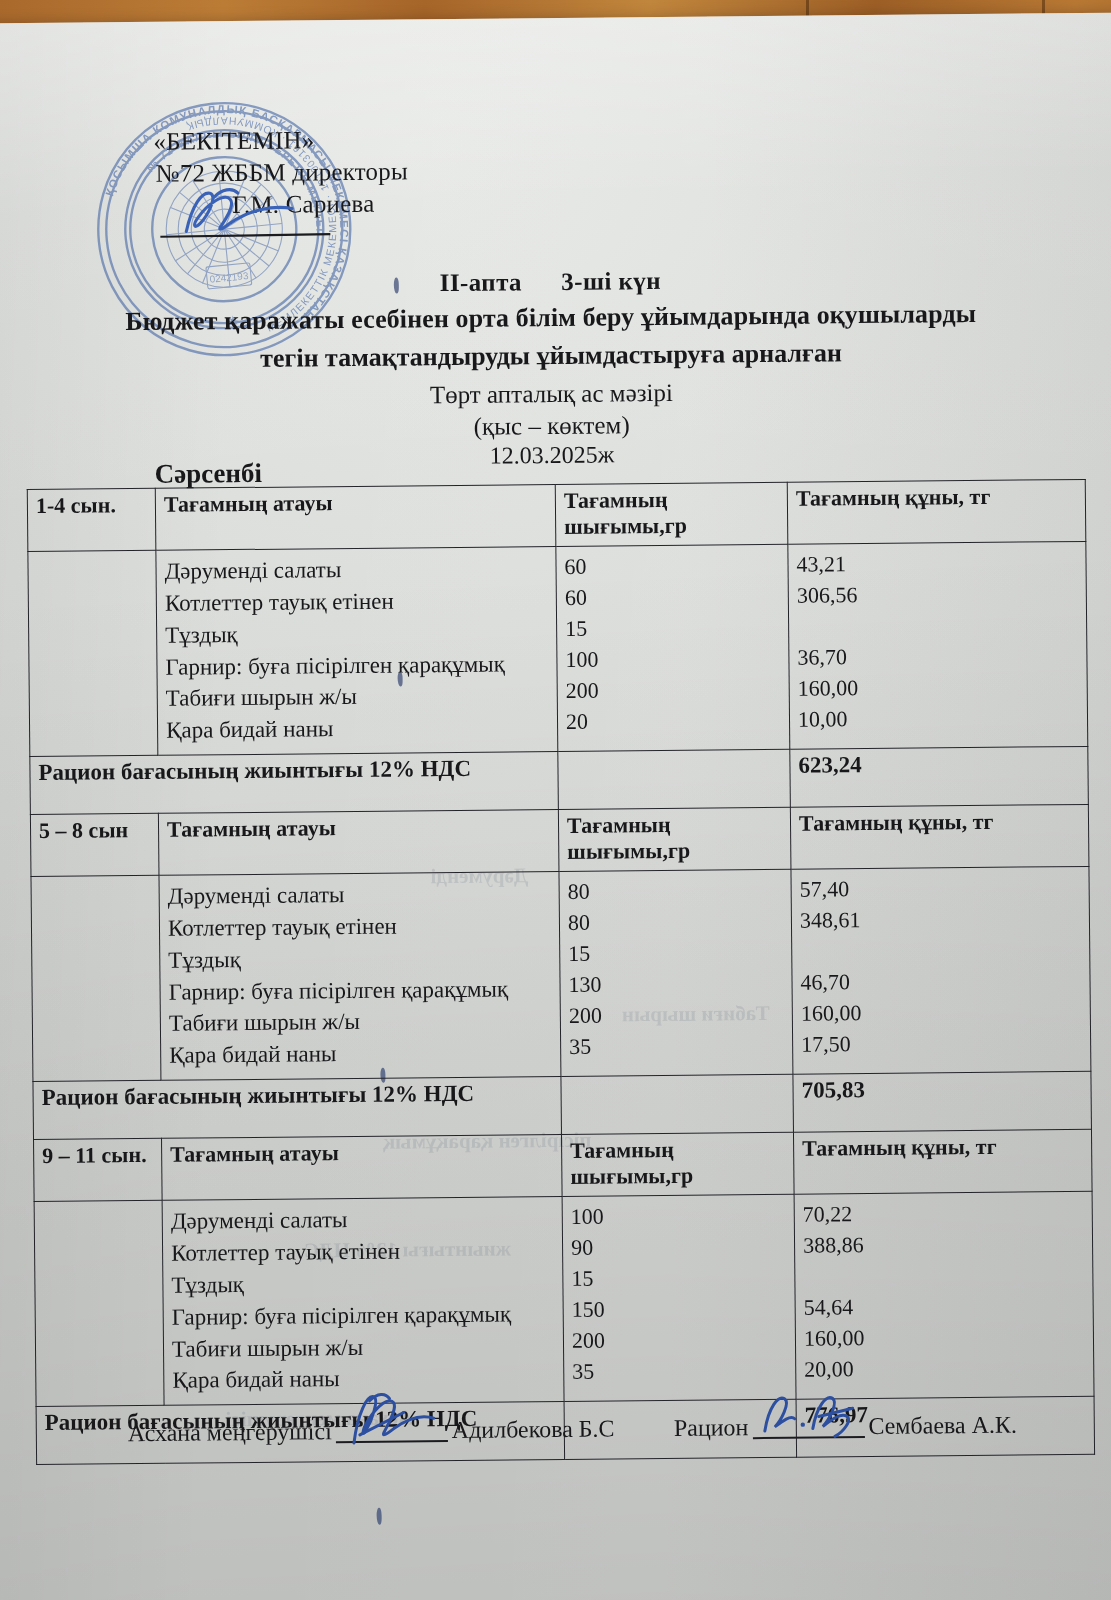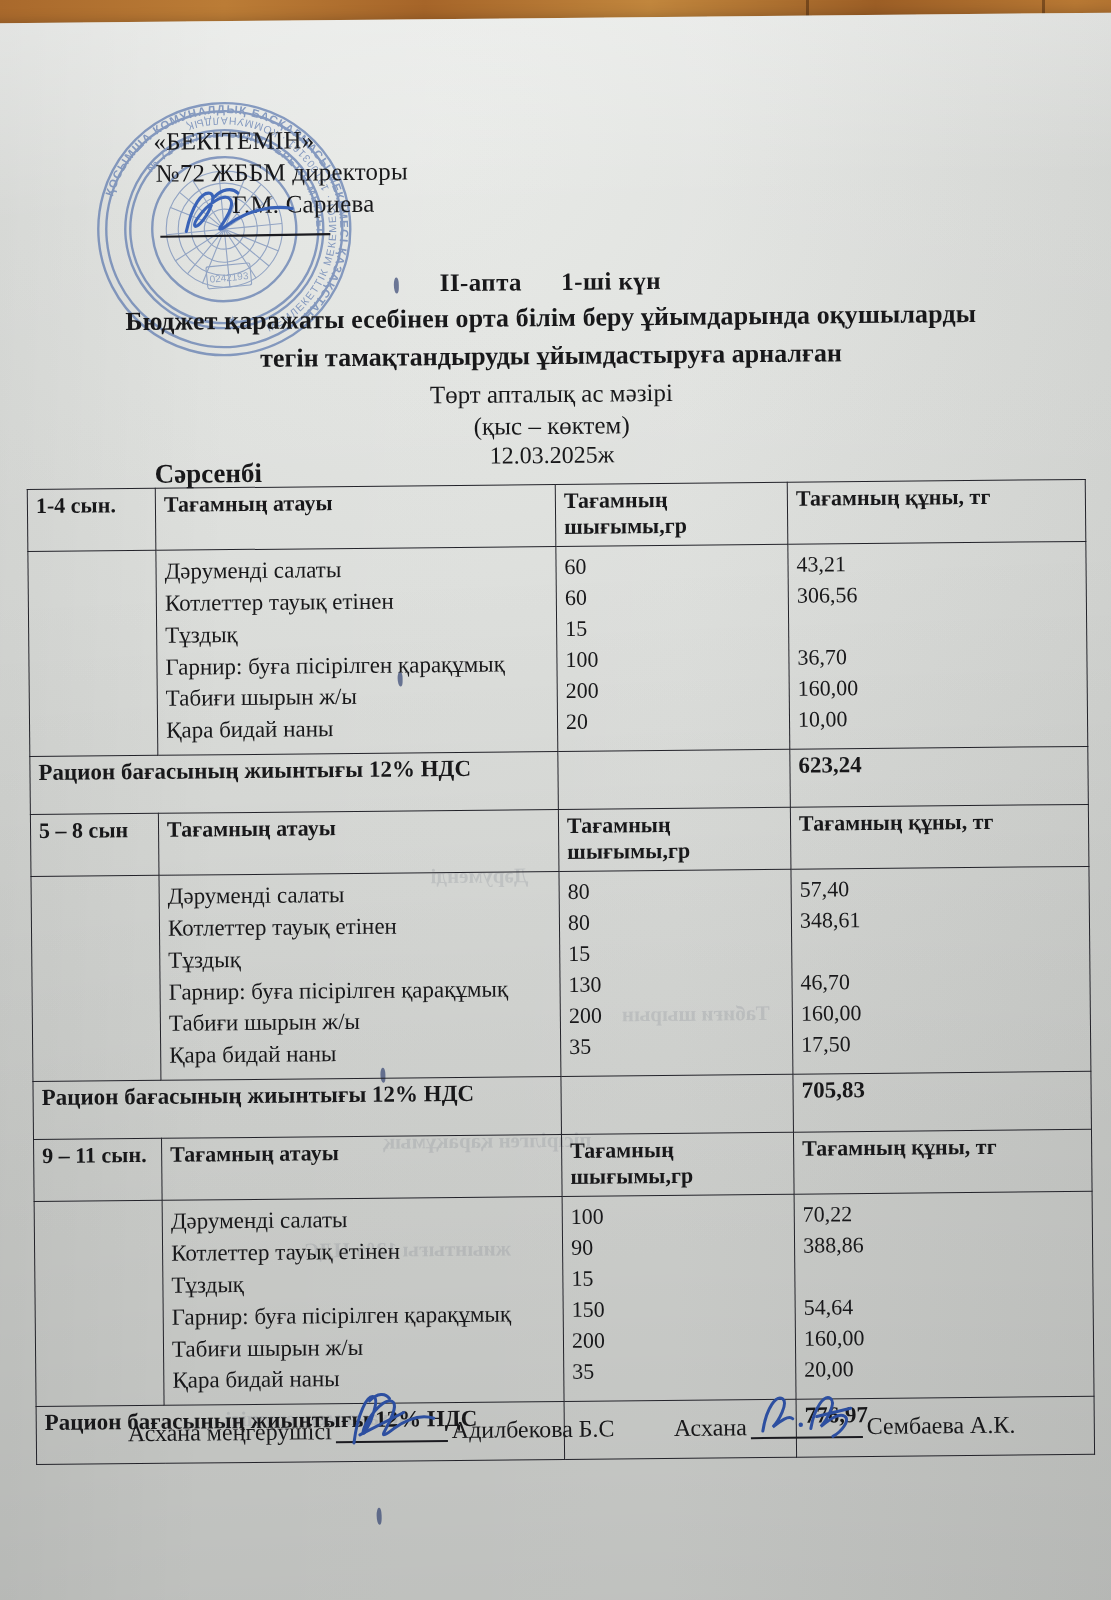--- a/index.html
+++ b/index.html
@@ -340,21 +340,21 @@
                      C96,30 120,24 140,28"></path>
             <path d="M62,16 C70,8 80,6 86,12"></path>
           </g>
           <line x1="8" y1="55" x2="178" y2="54" stroke="#1b1b20" stroke-width="2.2"></line>
         </svg>
       </div>
 
       <div class="center-line" id="week-day-line">
         <span>II-апта</span>
         <span class="gap"></span>
-        <span>1-ші күн</span>
+        <span>3-ші күн</span>
       </div>
 
       <div class="center-line" id="title-1">Бюджет қаражаты есебінен орта білім беру ұйымдарында оқушыларды</div>
       <div class="center-line" id="title-2">тегін тамақтандыруды ұйымдастыруға арналған</div>
       <div class="center-line" id="title-3">Төрт апталық ас мәзірі</div>
       <div class="center-line" id="title-4">(қыс – көктем)</div>
       <div class="center-line" id="title-5">12.03.2025ж</div>
 
       <div id="day-name">Сәрсенбі</div>
 
@@ -519,21 +519,21 @@
                            C78,28 92,24 104,28"></path>
                   <path d="M40,10 C48,2 56,2 60,8"></path>
                   <path d="M30,44 L74,22"></path>
                 </g>
               </svg>
             </span>
           </span><span>Адилбекова Б.С</span>
         </div>
 
         <div id="foot-right">
-          <span>Асхана</span><span class="sigline">
+          <span>Рацион</span><span class="sigline">
             <span class="scribble">
               <svg viewBox="0 0 126 56" xmlns="http://www.w3.org/2000/svg">
                 <g fill="none" stroke="#2d4fa0" stroke-width="3" stroke-linecap="round">
                   <path d="M18,44 C22,20 32,8 38,12 C44,16 34,34 28,40 C36,34 44,28 48,32"></path>
                   <circle cx="56" cy="38" r="2.2" fill="#2d4fa0" stroke="none"></circle>
                   <path d="M66,42 C70,20 80,8 86,12 C92,16 82,34 76,40
                            C84,34 94,26 100,30 C106,34 96,46 88,50"></path>
                   <path d="M72,30 L106,22"></path>
                 </g>
               </svg>

